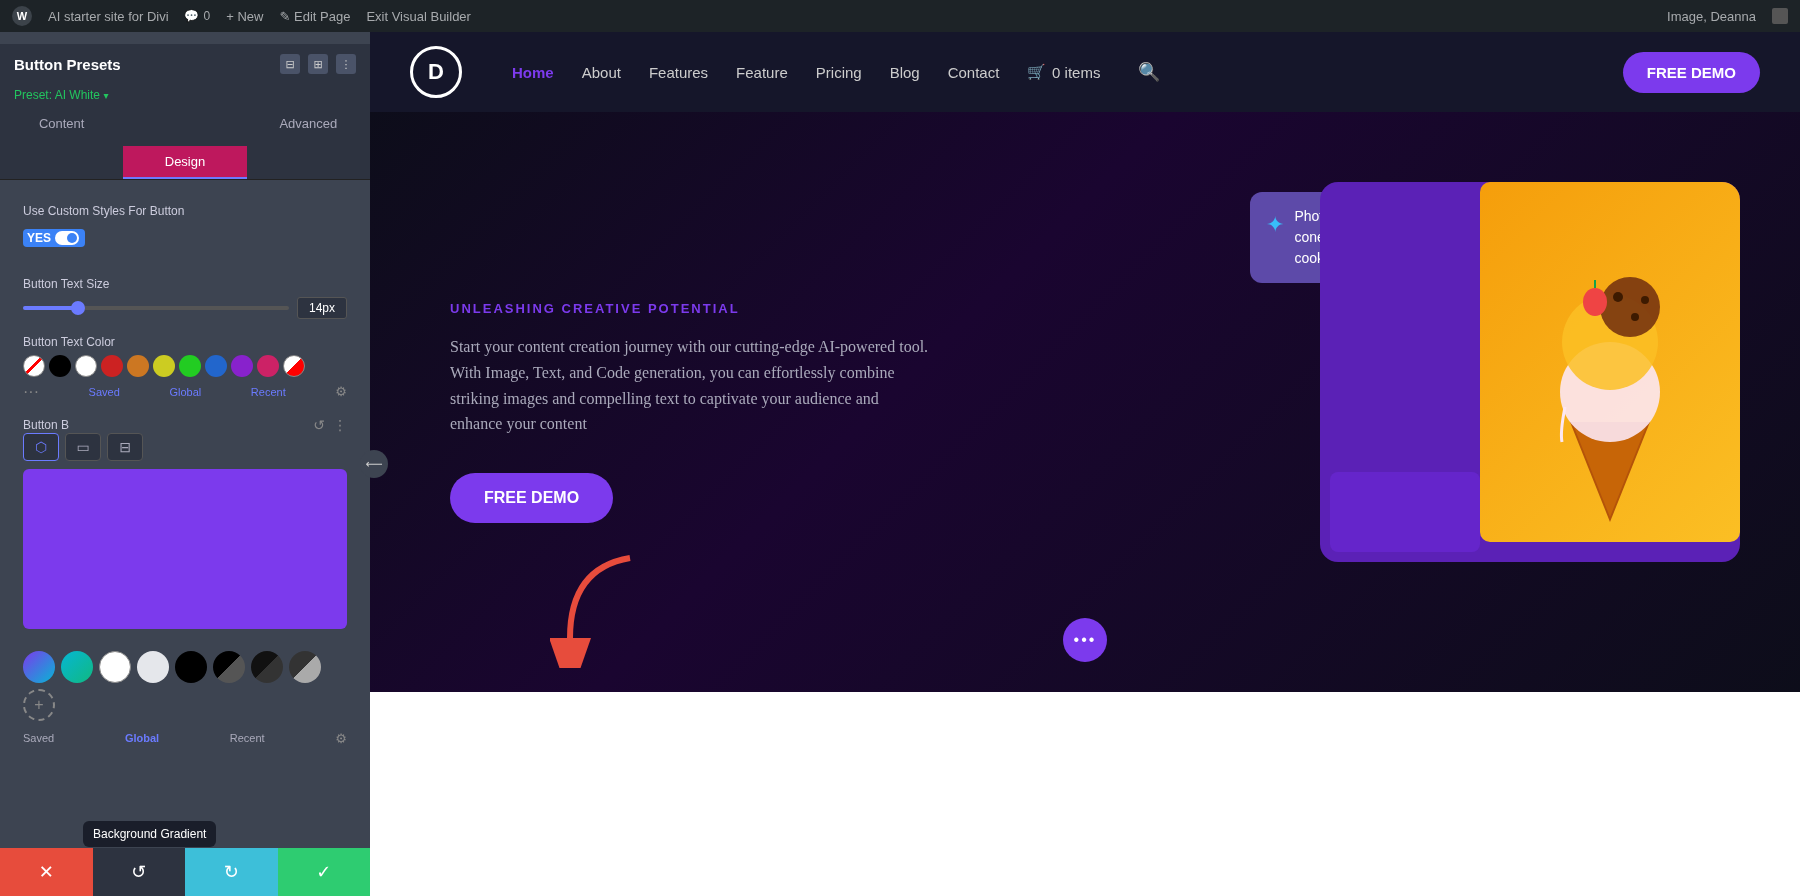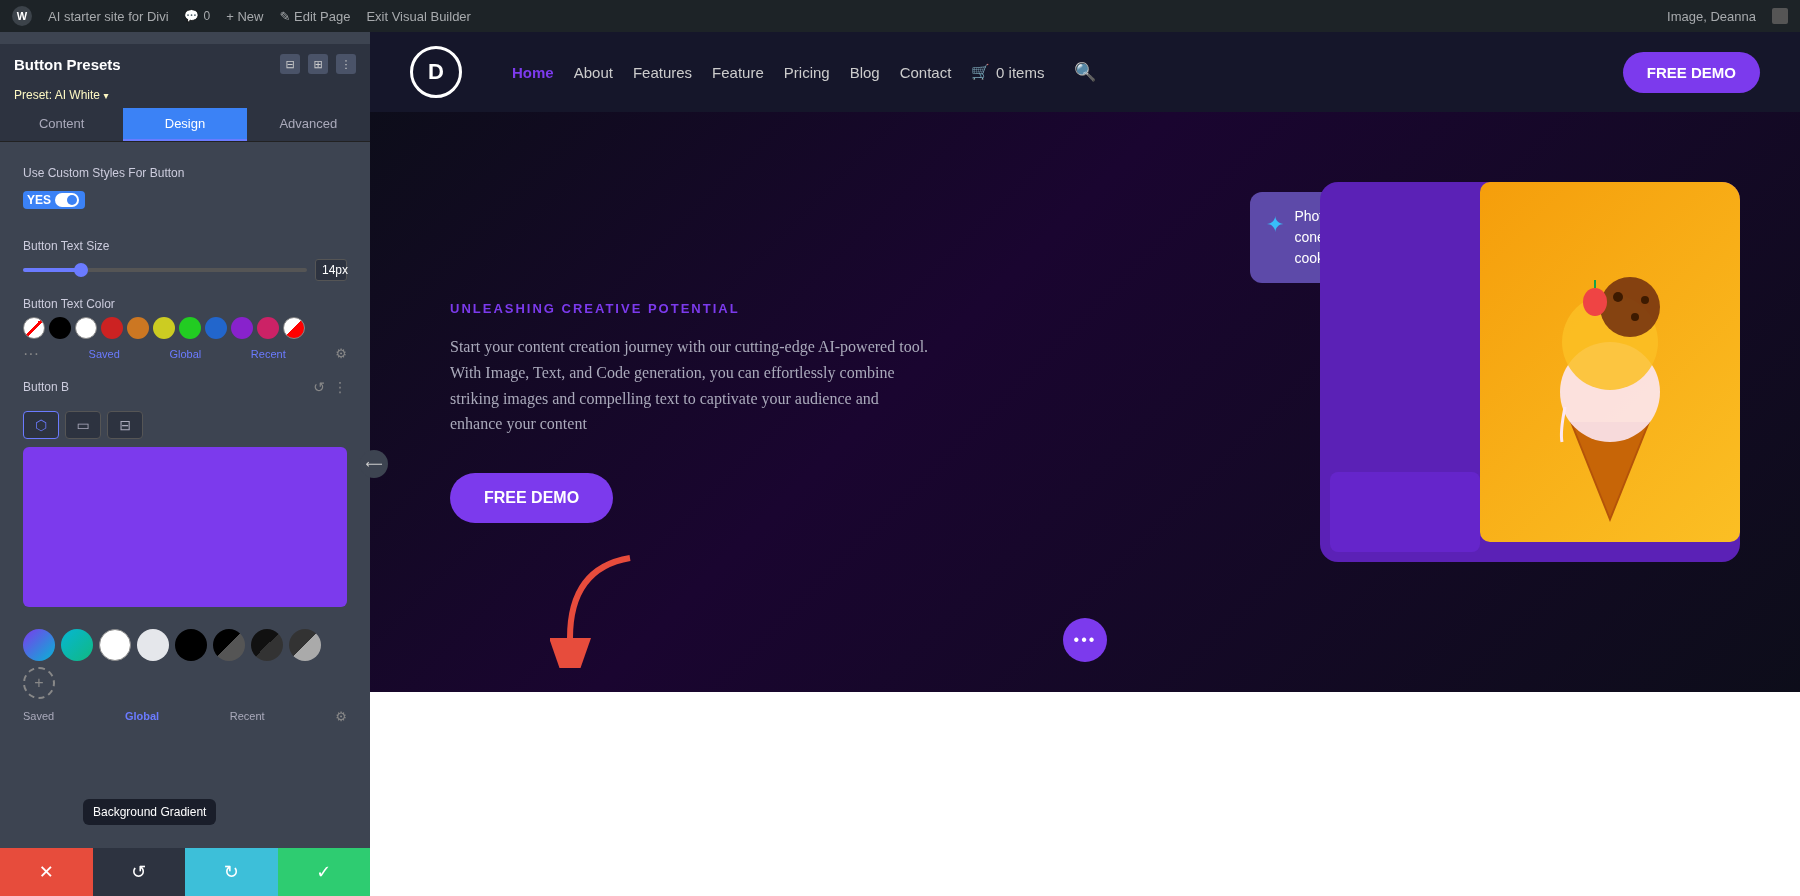--- a/index.html
+++ b/index.html
@@ -79,42 +79,43 @@
       border-radius: 3px;
       display: flex; align-items: center; justify-content: center;
       cursor: pointer; font-size: 11px; color: #ccc;
     }
     .panel-preset {
       font-size: 12px;
       color: #aab;
       padding: 4px 14px 6px;
       background: #2d3340;
     }
-    .panel-preset span { color: #fef9c3; }
+    .panel-preset span { color: #22c55e; }
     .preset-arrow { color: #888; font-size: 10px; }
 
     
     .panel-tabs {
       display: flex;
       background: #2d3340;
       border-bottom: 1px solid #222;
     }
     .panel-tab {
       flex: 1;
       text-align: center;
       padding: 8px 4px;
       font-size: 13px;
       color: #aab;
       cursor: pointer;
       border-bottom: 2px solid transparent;
     }
     .panel-tab.active {
       color: #fff;
       border-bottom: 2px solid #6b7bff;
-      background: #3b82f6;
+      background: #be185d;
+      margin-top: 38px;
     }
 
     
     .panel-content {
       flex: 1;
       overflow-y: auto;
       padding: 23px;
     }
     .panel-content::-webkit-scrollbar { width: 4px; }
     .panel-content::-webkit-scrollbar-thumb { background: #555; }
@@ -176,21 +177,21 @@
       top: -5px; left: 18%;
       cursor: pointer;
     }
     .slider-value {
       background: #2d3340;
       border: 1px solid #555;
       color: #fff;
       font-size: 12px;
       padding: 3px 6px;
       border-radius: 3px;
-      width: 32px;
+      width: 50px;
       text-align: center;
     }
 
     
     .color-swatches {
       display: flex; flex-wrap: wrap; gap: 4px; margin-bottom: 6px;
     }
     .color-swatch {
       width: 22px; height: 22px;
       border-radius: 50%;
@@ -319,21 +320,21 @@
     .site-logo {
       width: 52px; height: 52px;
       border-radius: 50%;
       border: 3px solid #fff;
       display: flex; align-items: center; justify-content: center;
       color: #fff; font-size: 22px; font-weight: bold;
       margin-right: 50px;
       flex-shrink: 0;
     }
     .site-nav-links {
-      display: flex; align-items: center; gap: 20px; flex: 1;
+      display: flex; align-items: center; gap: 28px; flex: 1;
     }
     .nav-link {
       color: #ccc;
       font-size: 15px;
       cursor: pointer;
       text-decoration: none;
     }
     .nav-link.active { color: #7c3aed; font-weight: 600; }
     .nav-cart {
       display: flex; align-items: center; gap: 6px;
@@ -460,21 +461,21 @@
       position: absolute;
       bottom: 20px;
       left: 180px;
       z-index: 50;
       pointer-events: none;
     }
 
     
     .header-reset-row {
       display: flex; align-items: center; justify-content: space-between;
-      margin-bottom: 16px;
+      margin-bottom: 0;
     }
     .header-reset-row .field-label { margin: 0; }
     .reset-icon { font-size: 14px; color: #888; cursor: pointer; }
     .more-icon { font-size: 14px; color: #888; cursor: pointer; }
   </style>
 </head>
 <body>
 
 <div class="wp-admin-bar">
   <div class="wp-logo">W</div>

